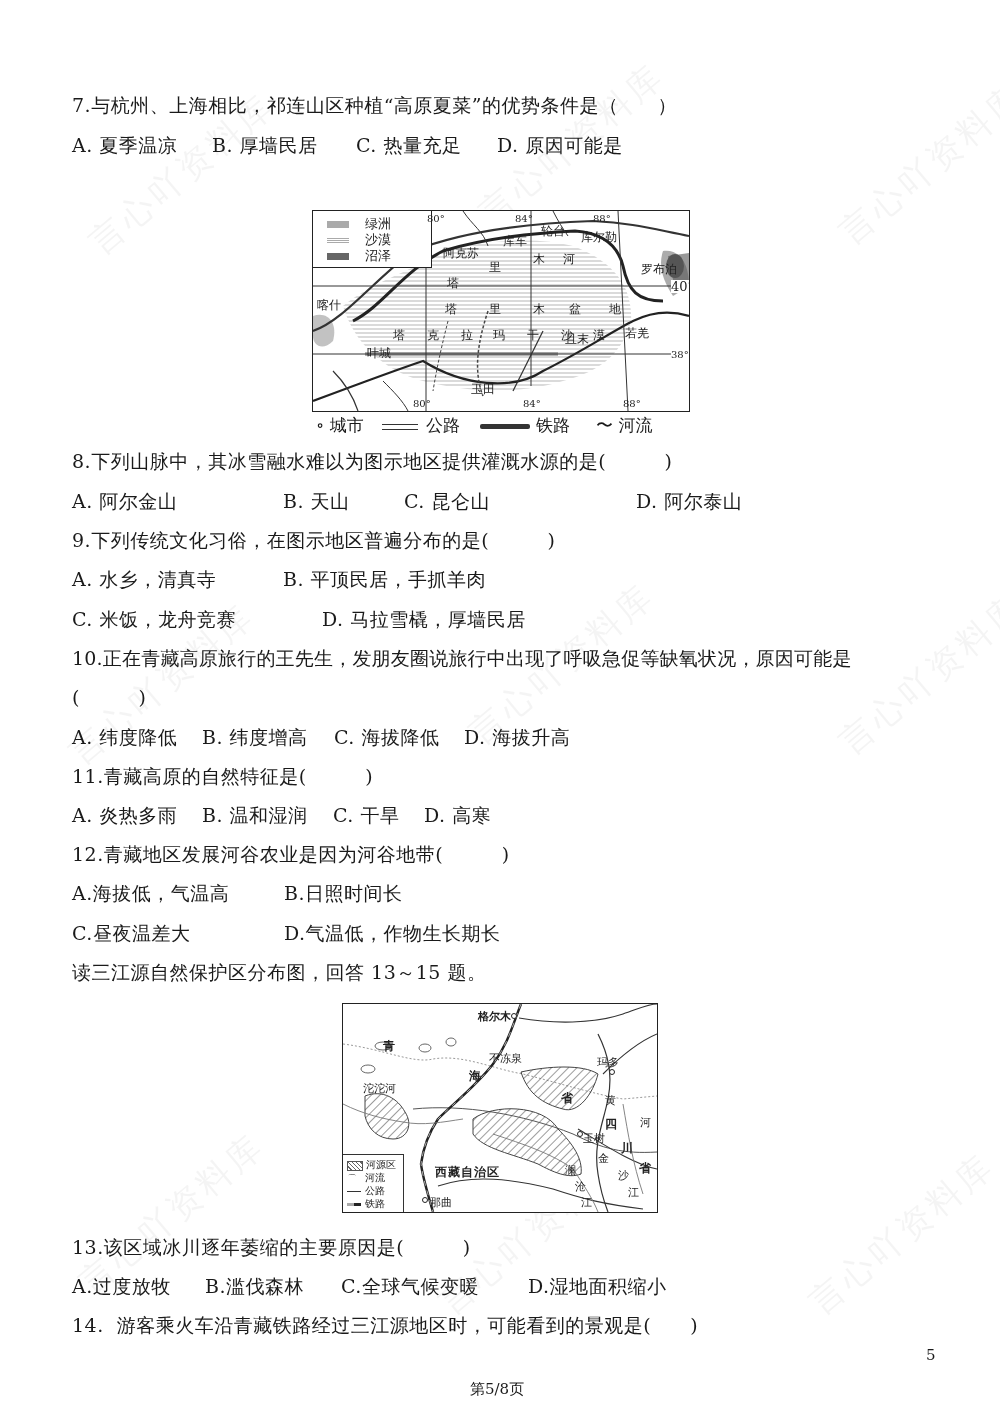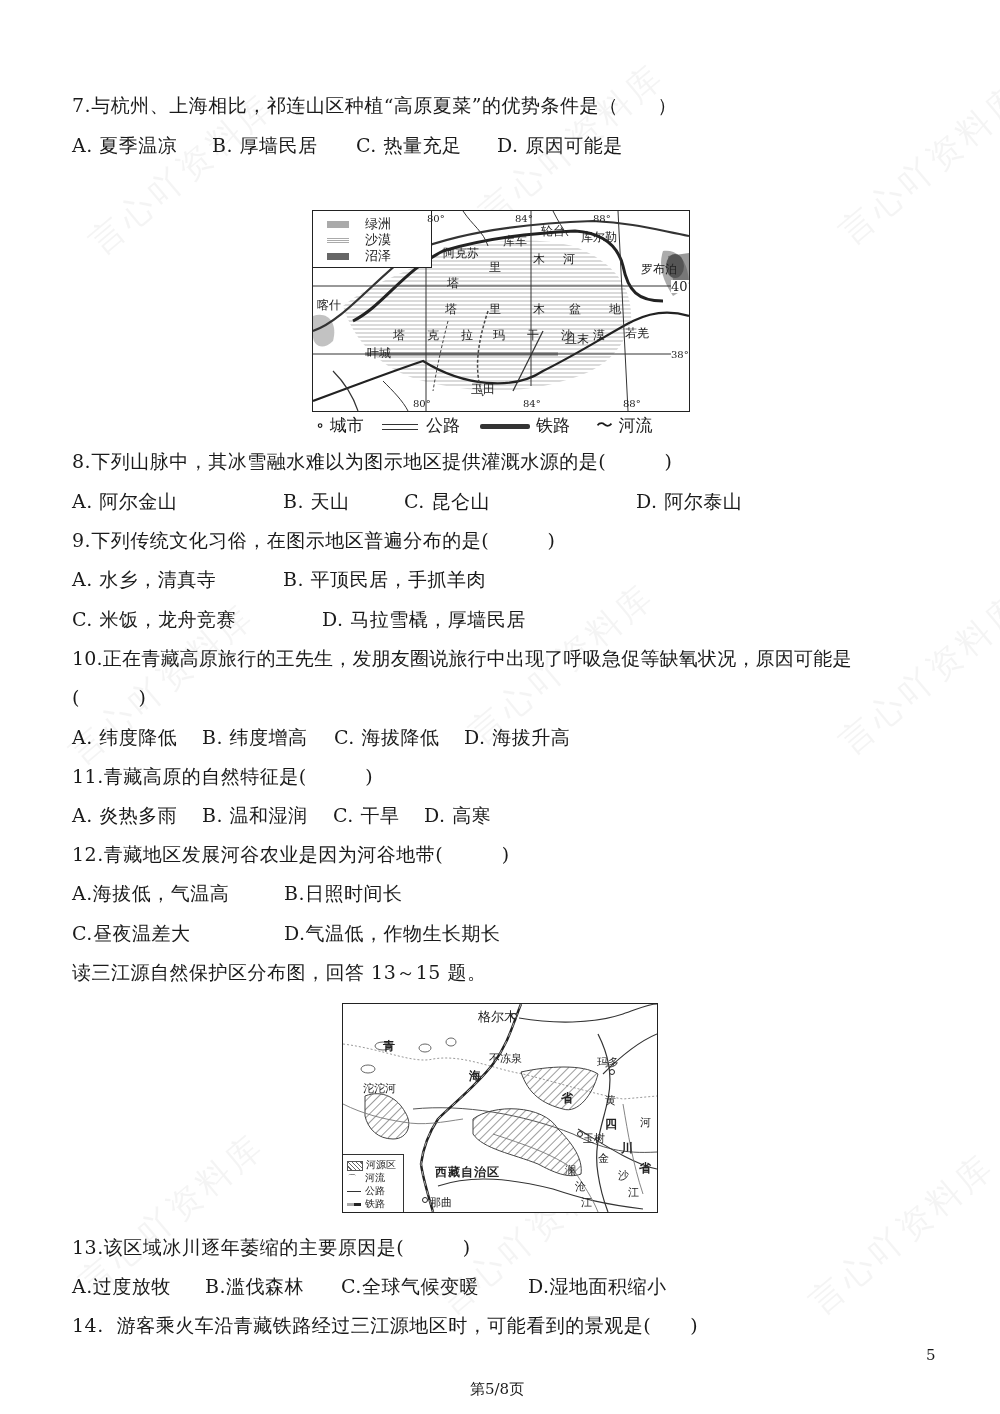--- a/index.html
+++ b/index.html
@@ -229,21 +229,21 @@
       <ellipse cx="40" cy="42" rx="8" ry="4" fill="none" stroke="#666"></ellipse>
       <ellipse cx="82" cy="44" rx="6" ry="4" fill="none" stroke="#666"></ellipse>
       <ellipse cx="25" cy="65" rx="7" ry="4" fill="none" stroke="#666"></ellipse>
       <ellipse cx="108" cy="38" rx="5" ry="4" fill="none" stroke="#666"></ellipse>
 
       <circle cx="171" cy="12" r="2.5" fill="#fff" stroke="#222"></circle>
       <circle cx="269" cy="68" r="2.5" fill="#fff" stroke="#222"></circle>
       <circle cx="237" cy="130" r="2.5" fill="#fff" stroke="#222"></circle>
       <circle cx="82" cy="196" r="2.5" fill="#fff" stroke="#222"></circle>
     </svg>
-    <span class="map-label" style="left:135px; top:6px; font-size:13px;">格尔木</span>
+    <span class="map-label" style="left:135px; top:6px; font-size:11px;font-weight:bold;">格尔木</span>
     <span class="map-label" style="left:146px; top:48px; font-size:11px;">不冻泉</span>
     <span class="map-label" style="left:254px; top:52px; font-size:11px;">玛多</span>
     <span class="map-label" style="left:240px; top:128px; font-size:11px;">玉树</span>
     <span class="map-label" style="left:87px; top:192px; font-size:11px;">那曲</span>
 
     <span class="map-label bold-label" style="left:40px; top:36px;">青</span>
     <span class="map-label bold-label" style="left:126px; top:66px;">海</span>
     <span class="map-label bold-label" style="left:218px; top:88px;">省</span>
     <span class="map-label bold-label" style="left:262px; top:114px;">四</span>
     <span class="map-label bold-label" style="left:278px; top:138px;">川</span>

